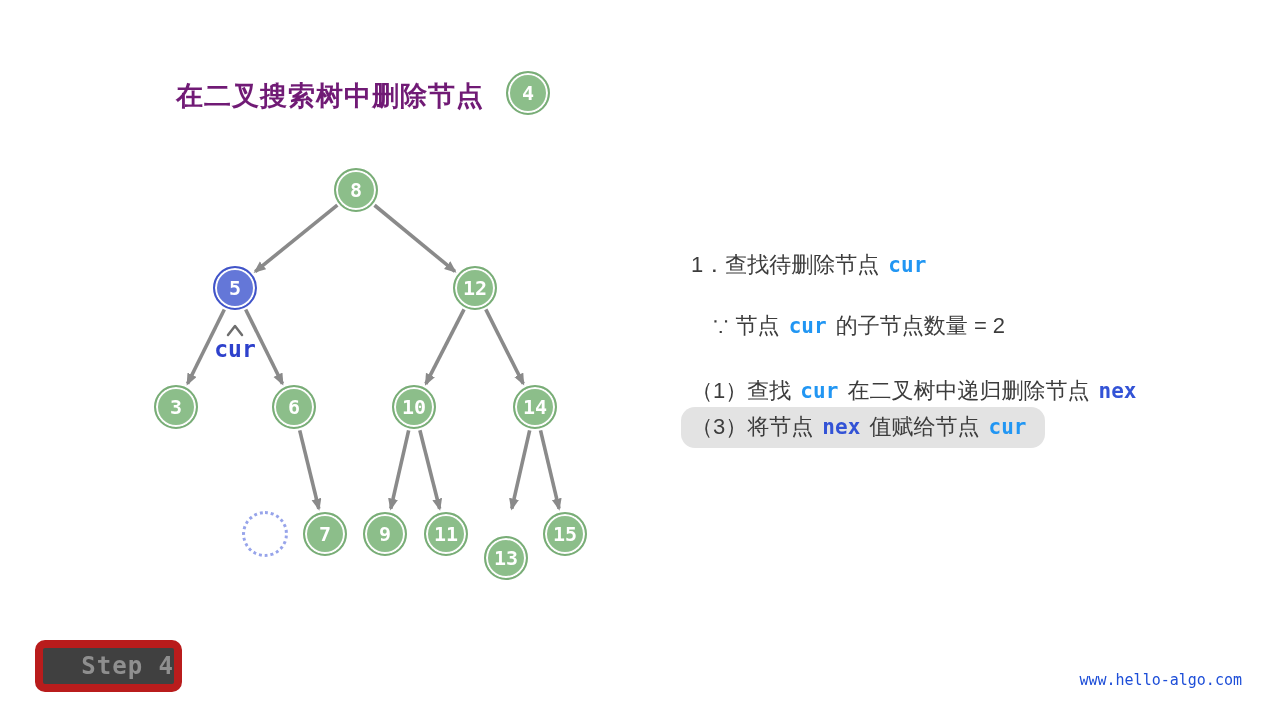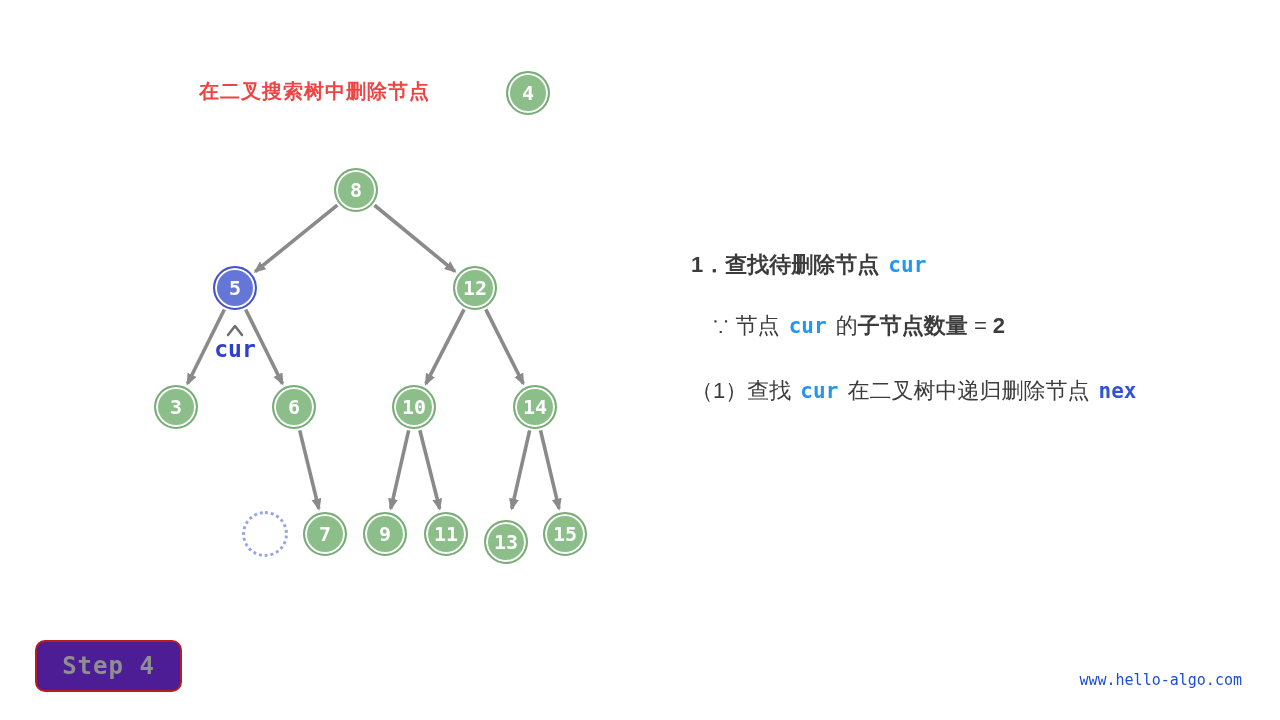--- a/index.html
+++ b/index.html
@@ -1,22 +1,22 @@
 <!DOCTYPE html>
 <html><head>
 <meta charset="utf-8">
 <style>
   html,body{margin:0;padding:0;background:#fff;}
   body{width:1280px;height:720px;position:relative;overflow:hidden;
        font-family:"Liberation Sans",sans-serif;-webkit-font-smoothing:antialiased;}
   .stage{position:absolute;inset:0;}
 
   
-  .title{position:absolute;left:199px;top:78px;font-size:20px;font-weight:bold;
-         color:#ef4444;letter-spacing:1px;white-space:nowrap;}
+  .title{position:absolute;left:176px;top:78px;font-size:27px;font-weight:bold;
+         color:#701a75;letter-spacing:1px;white-space:nowrap;}
   .badge{position:absolute;left:506px;top:71px;}
 
   
   .node{position:absolute;width:44px;height:44px;border-radius:50%;
         box-sizing:border-box;display:flex;align-items:center;justify-content:center;
         font-family:"DejaVu Sans Mono",monospace;font-weight:bold;font-size:20px;color:#fff;}
   .node.green{background:#8cbe8a;border:2px solid #79ad77;box-shadow:inset 0 0 0 2px #fdfdfd;}
   .node.blue{background:#6477d8;border:2px solid #4154c8;box-shadow:inset 0 0 0 2px #fdfdfd;}
   .node.ghost{background:transparent;border:3px dotted #97a4ea;box-shadow:none;width:46px;height:46px;}
 
@@ -26,30 +26,30 @@
   .pointer-label{position:absolute;left:195px;top:336px;width:80px;text-align:center;
         font-family:"DejaVu Sans Mono",monospace;font-weight:bold;font-size:23px;color:#2e41cc;}
 
   
   .panel{position:absolute;left:691px;top:253px;width:520px;font-size:22px;color:#3c3c3c;}
   .p-line{line-height:24px;margin-bottom:12px;white-space:nowrap;width:fit-content;}
   .v-heading{font-weight:bold;}
   .v-heading.first{margin-bottom:37px;}
   .v-note{padding-left:21px;margin-bottom:41px;}
   .seg-plain{font-weight:normal;}
-  .seg-bold{font-weight:bold;margin-top:40px;}
+  .seg-bold{font-weight:normal;margin-top:40px;}
   .seg-cur,.seg-nex{font-family:"DejaVu Sans Mono",monospace;font-weight:bold;
         font-size:21px;margin:0 3px;}
   .highlight{background:#e3e3e3;border-radius:14px;padding:8px 16px 9px 10px;
         margin:-8px 0 0 -10px;}
 
   
   .step-box{position:absolute;left:35px;top:640px;width:147px;height:52px;
-        box-sizing:border-box;border:2px solid #b91c1c;border-radius:10px;background:#4c1d95;
-        display:flex;align-items:center;justify-content:center;
+        box-sizing:border-box;border:8px solid #b91c1c;border-radius:10px;background:#404040;
+        display:flex;align-items:center;justify-content:flex-end;
         font-family:"DejaVu Sans Mono",monospace;font-weight:bold;font-size:24px;
         color:#8f8f8f;letter-spacing:1px;}
   .watermark{position:absolute;right:38px;top:671px;
         font-family:"DejaVu Sans Mono",monospace;font-size:15px;color:#1d4ed8;}
 </style>
 </head>
 <body>
 
 <div class="stage">
 
@@ -83,30 +83,31 @@
       <div class="node blue" style="left: 213px; top: 266px;">5</div>
       <div class="node green" style="left: 453px; top: 266px;">12</div>
       <div class="node green" style="left: 154px; top: 385px;">3</div>
       <div class="node green" style="left: 272px; top: 385px;">6</div>
       <div class="node green" style="left: 392px; top: 385px;">10</div>
       <div class="node green" style="left: 513px; top: 385px;">14</div>
       <div class="node ghost" style="left: 242px; top: 511px;"></div>
       <div class="node green" style="left: 303px; top: 512px;">7</div>
       <div class="node green" style="left: 363px; top: 512px;">9</div>
       <div class="node green" style="left: 424px; top: 512px;">11</div>
-      <div class="node green" style="left: 484px; top: 520px;">13</div>
+      <div class="node green" style="left: 484px; top: 536px;">13</div>
       <div class="node green" style="left: 543px; top: 512px;">15</div>
     </div>
 
   <div class="pointer-label" style="color: rgb(46, 65, 204);">cur</div>
 
   <div class="panel" id="panel">
       <div class="p-line v-heading first"><span class="seg-bold">1．查找待删除节点 </span><span class="seg-cur" style="color: rgb(33, 150, 243);">cur</span></div>
       <div class="p-line v-note"><span class="seg-plain">∵ 节点 </span><span class="seg-cur" style="color: rgb(33, 150, 243);">cur</span><span class="seg-plain"> 的</span><span class="seg-bold">子节点数量</span><span class="seg-plain"> = </span><span class="seg-bold">2</span></div>
       <div class="p-line v-item"><span class="seg-plain">（1）查找 </span><span class="seg-cur" style="color: rgb(33, 150, 243);">cur</span><span class="seg-plain"> 在二叉树中递归删除节点 </span><span class="seg-nex" style="color: rgb(51, 83, 214);">nex</span></div>
+      <div class="p-line v-item highlight"><span class="seg-plain">（3）将节点 </span><span class="seg-nex" style="color: rgb(51, 83, 214);">nex</span><span class="seg-plain"> 值赋给节点 </span><span class="seg-cur" style="color: rgb(33, 150, 243);">cur</span></div>
     </div>
 
   <div class="step-box">
     <span>Step 4</span>
   </div>
   <div class="watermark">www.hello-algo.com</div>
 
 </div>
 
 </body></html>

